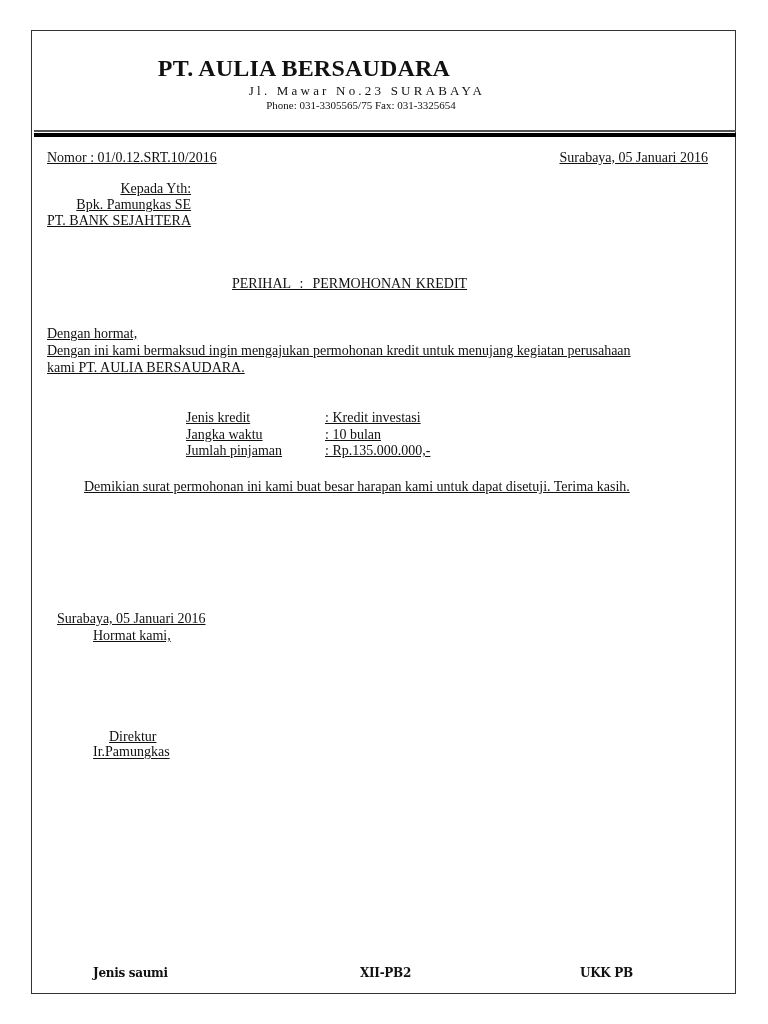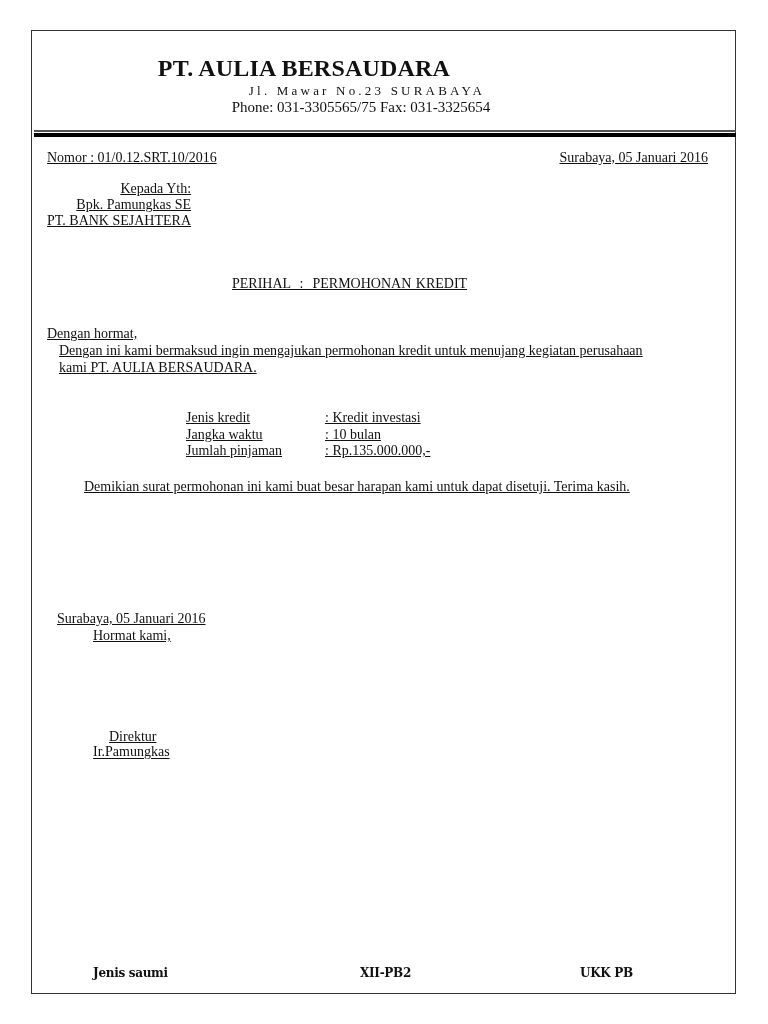--- a/index.html
+++ b/index.html
@@ -35,21 +35,21 @@
     .address {
       left: 0; width: 722px; top: 83px;
       text-align: center;
       font-size: 13px;
       letter-spacing: 3.2px;
       padding-left: 6px;
     }
     .phone {
       left: 0; width: 722px; top: 99px;
       text-align: center;
-      font-size: 15px;
+      font-size: 11px;
     }
     .rule-thin {
       position: absolute;
       left: 34px; top: 130px;
       width: 702px; height: 1.5px;
       background: #555555;
     }
     .rule-thick {
       position: absolute;
       left: 34px; top: 133px;
@@ -57,21 +57,21 @@
       background: #000000;
     }
     .txt { font-size: 14px; line-height: 16px; text-decoration: underline; }
     .nomor { left: 47px; top: 150px; }
     .date-top { right: 60px; top: 150px; }
     .kepada { left: 47px; top: 181px; }
     .kepada div { height: 16px; text-align: right; }
     .perihal { left: 232px; top: 276px; word-spacing: 1px; }
     .salam { left: 47px; top: 326px; }
     .body-para { left: 47px; top: 343px; width: 670px; white-space: normal; }
-    .body-para div { height: 17px; margin-left: 12px; }
+    .body-para div { height: 17px; }
     .details { left: 186px; top: 410px; }
     .detail-row { display: flex; height: 16.5px; }
     .detail-label { width: 139px; }
     .closing { left: 84px; top: 479px; }
     .sign-place { left: 57px; top: 611px; }
     .sign-greet { left: 93px; top: 628px; }
     .sign-name { left: 93px; top: 744px; text-decoration: underline; text-underline-offset: 2px; }
     .sign-title { left: 109px; top: 729px; }
     .footer-item {
       font-family: "DejaVu Serif", "Liberation Serif", serif;

